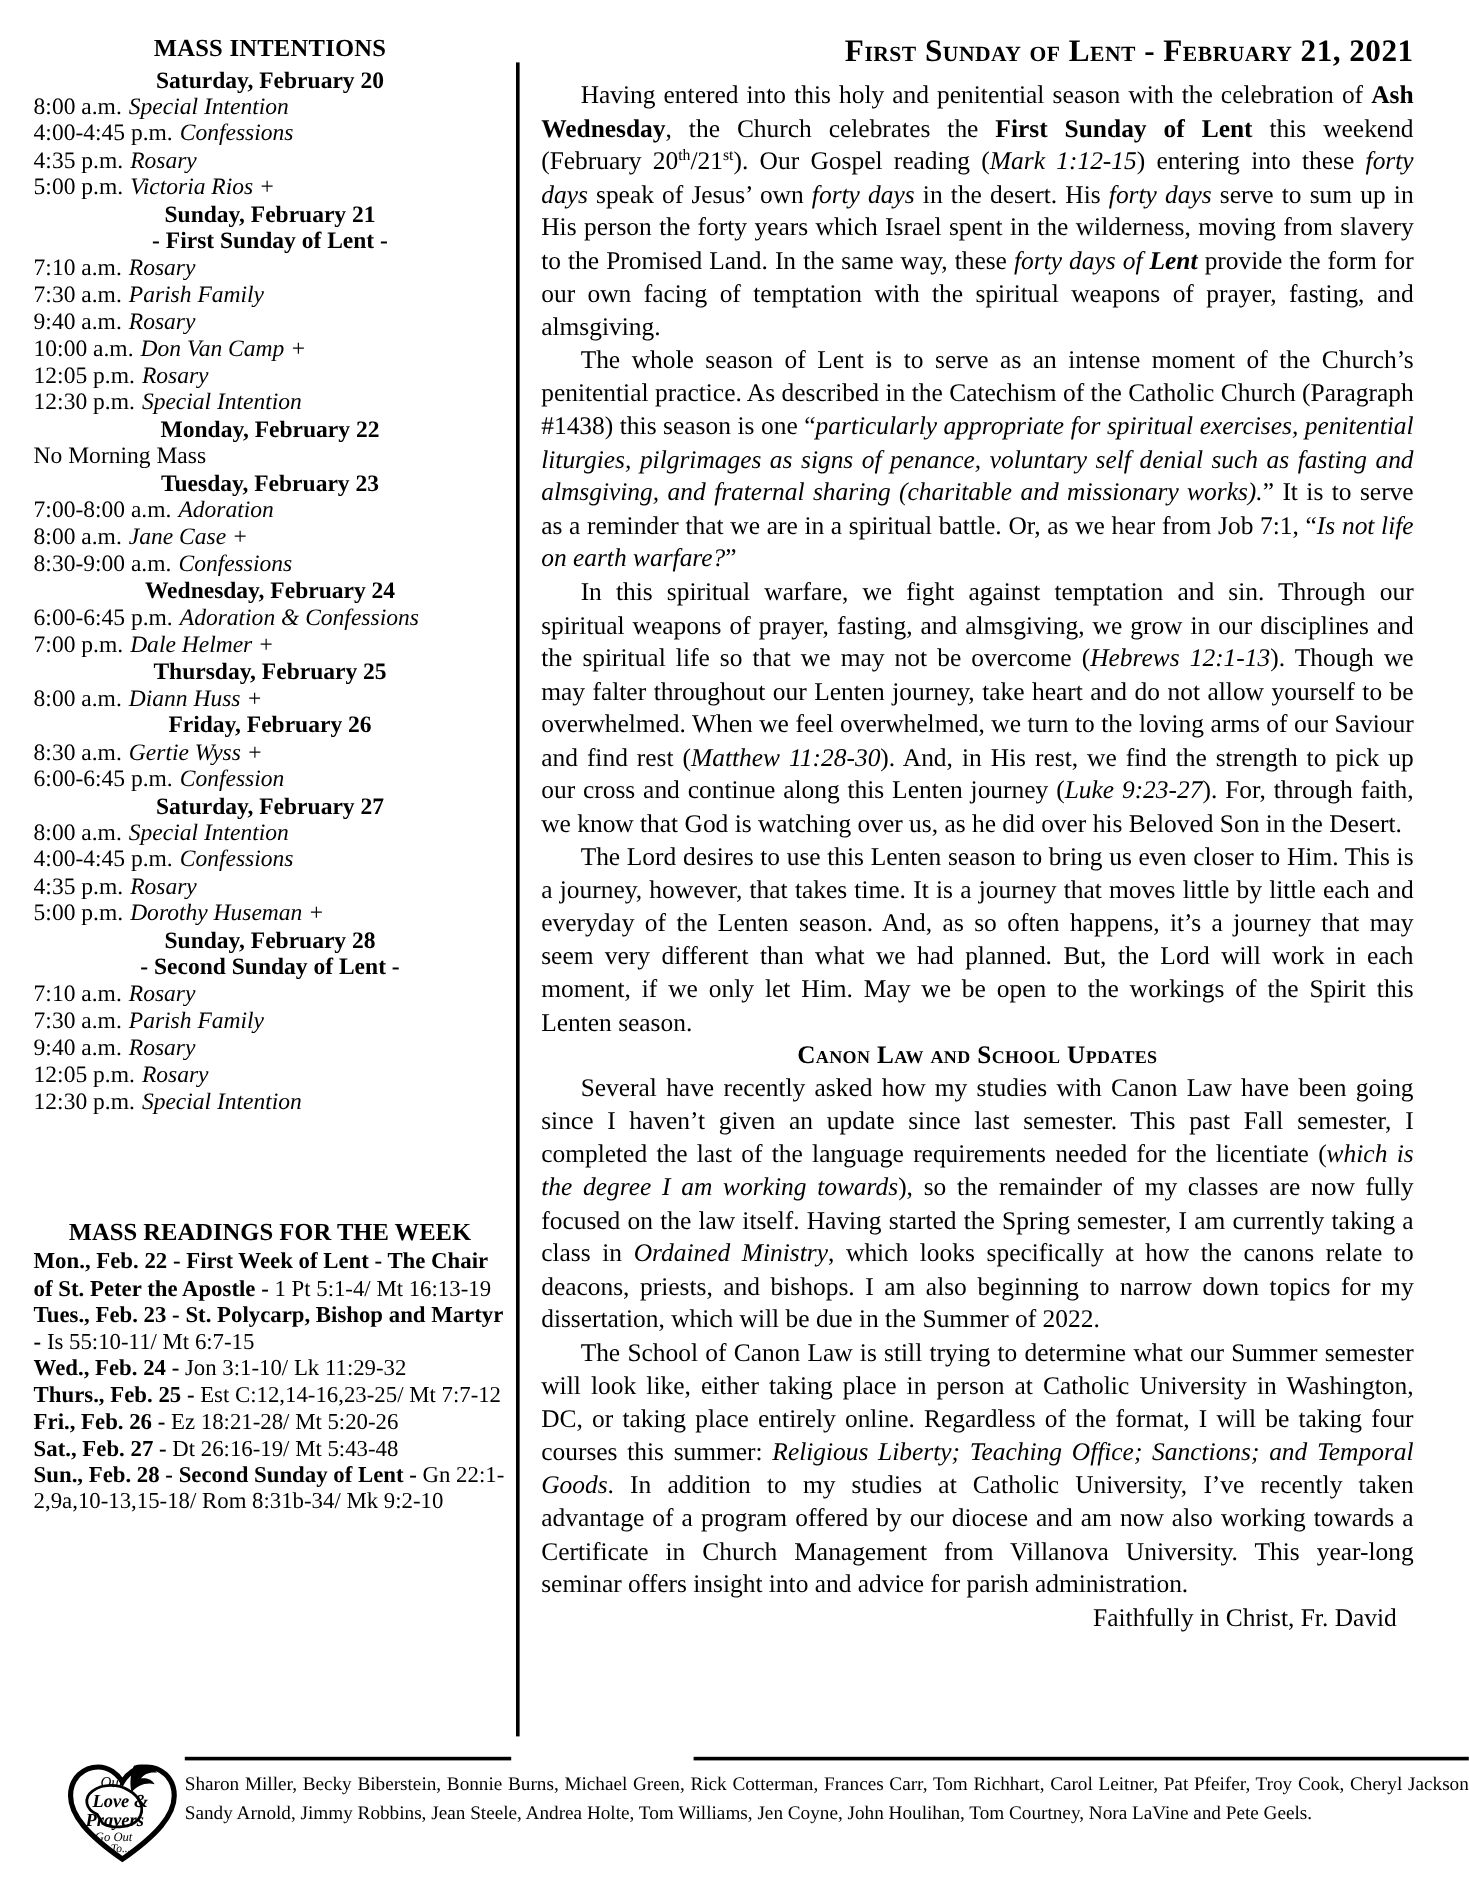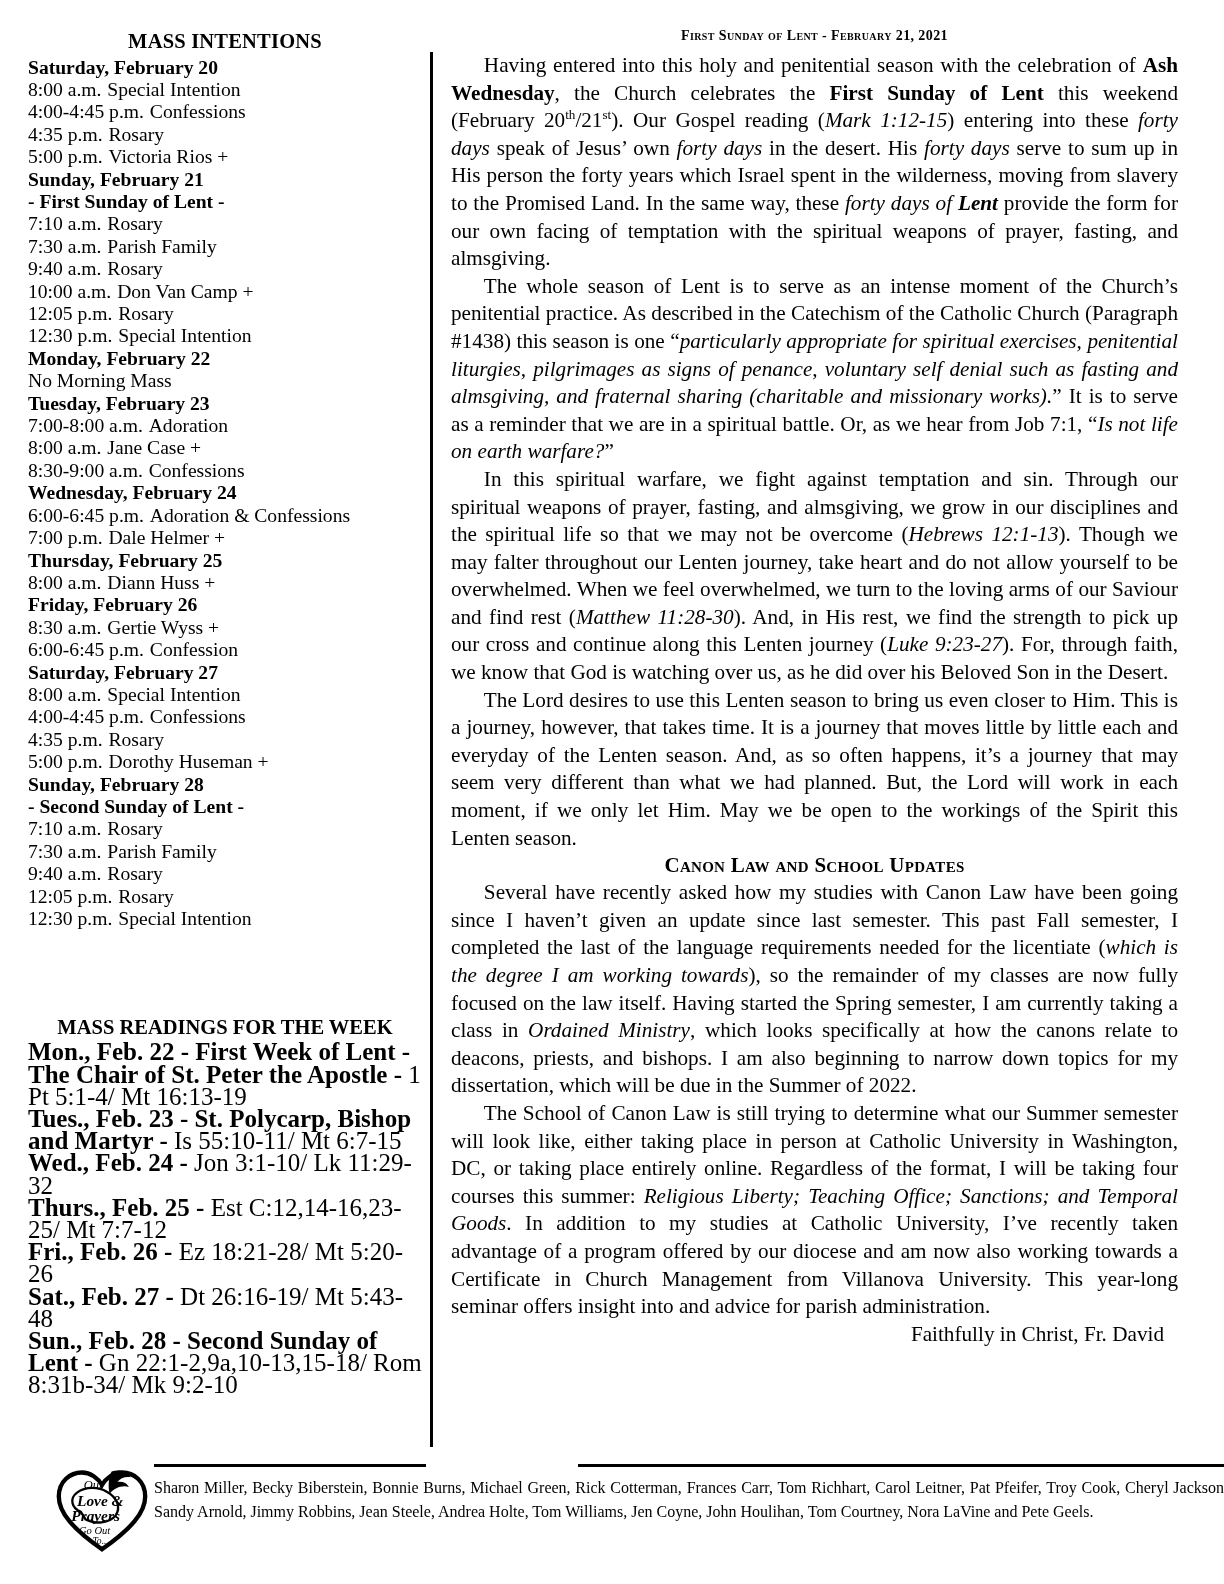--- a/index.html
+++ b/index.html
@@ -69,56 +69,58 @@
     padding: 0;
     list-style: none;
   }
   .mass-list li {
     font-size: 19.6px;
     line-height: 22.4px;
     white-space: nowrap;
   }
   .mass-list li.day {
     font-weight: bold;
+    text-align: center;
   }
   .mass-entry .time {
     display: inline;
   }
   .mass-entry .desc {
     display: inline;
     padding-left: 0.30em;
+    font-style: italic;
   }
 
   .readings-block {
     margin-top: 86px;
   }
   .readings-heading {
     text-align: center;
     font-weight: bold;
     font-size: 20.5px;
     margin: 0 0 2px 0;
   }
   .reading-item {
-    font-size: 25px;
+    font-size: 19px;
     line-height: 22.2px;
     text-align: left;
     margin: 0;
   }
   .reading-item .rlabel {
     font-weight: bold;
   }
   .reading-item .rcite {
     font-weight: normal;
   }
 
   
   .article-title {
-    text-align: center;
-    font-weight: bold;
-    font-size: 14px;
+    text-align: right;
+    font-weight: bold;
+    font-size: 26px;
     font-variant: small-caps;
     letter-spacing: 0.4px;
     margin: 0 0 8px 0;
   }
   .sub-heading {
     text-align: center;
     font-weight: bold;
     font-size: 21px;
     font-variant: small-caps;
     letter-spacing: 0.3px;

